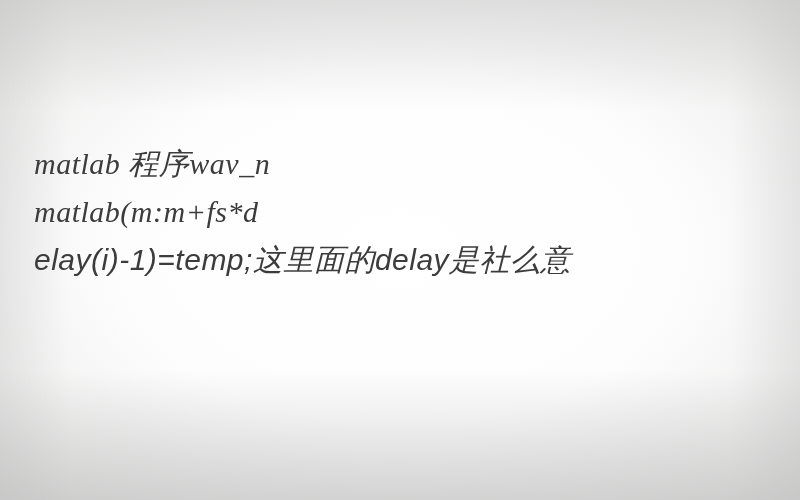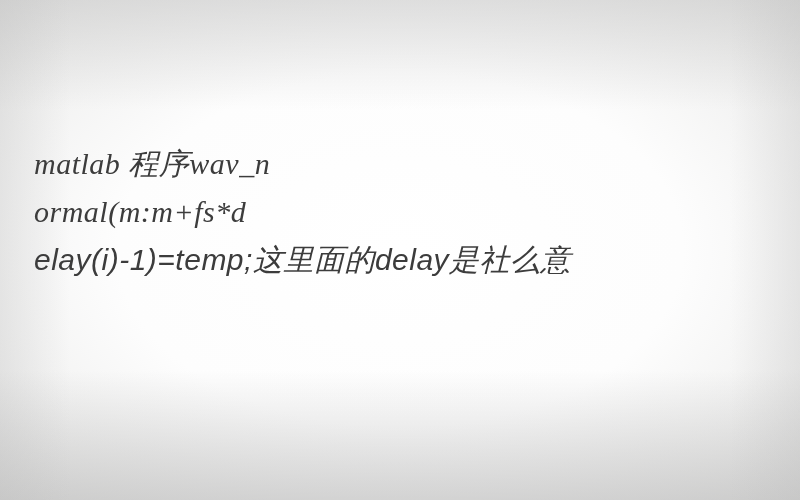--- a/index.html
+++ b/index.html
@@ -75,19 +75,19 @@
   <div class="shade-top"></div>
   <div class="shade-bottom"></div>
   <div class="shade-left"></div>
   <div class="shade-right"></div>
 
   <div class="content">
     <div>
       <span class="italic">matlab 程序wav_n</span>
     </div>
     <div>
-      <span class="italic">ormal(m:m+fs*d</span>
+      <span class="italic">matlab(m:m+fs*d</span>
     </div>
     <div>
       <span class="italic cn">elay(i)-1)=temp;这里面的delay是社么意</span>
     </div>
   </div>
 </div>
 
 </body></html>

